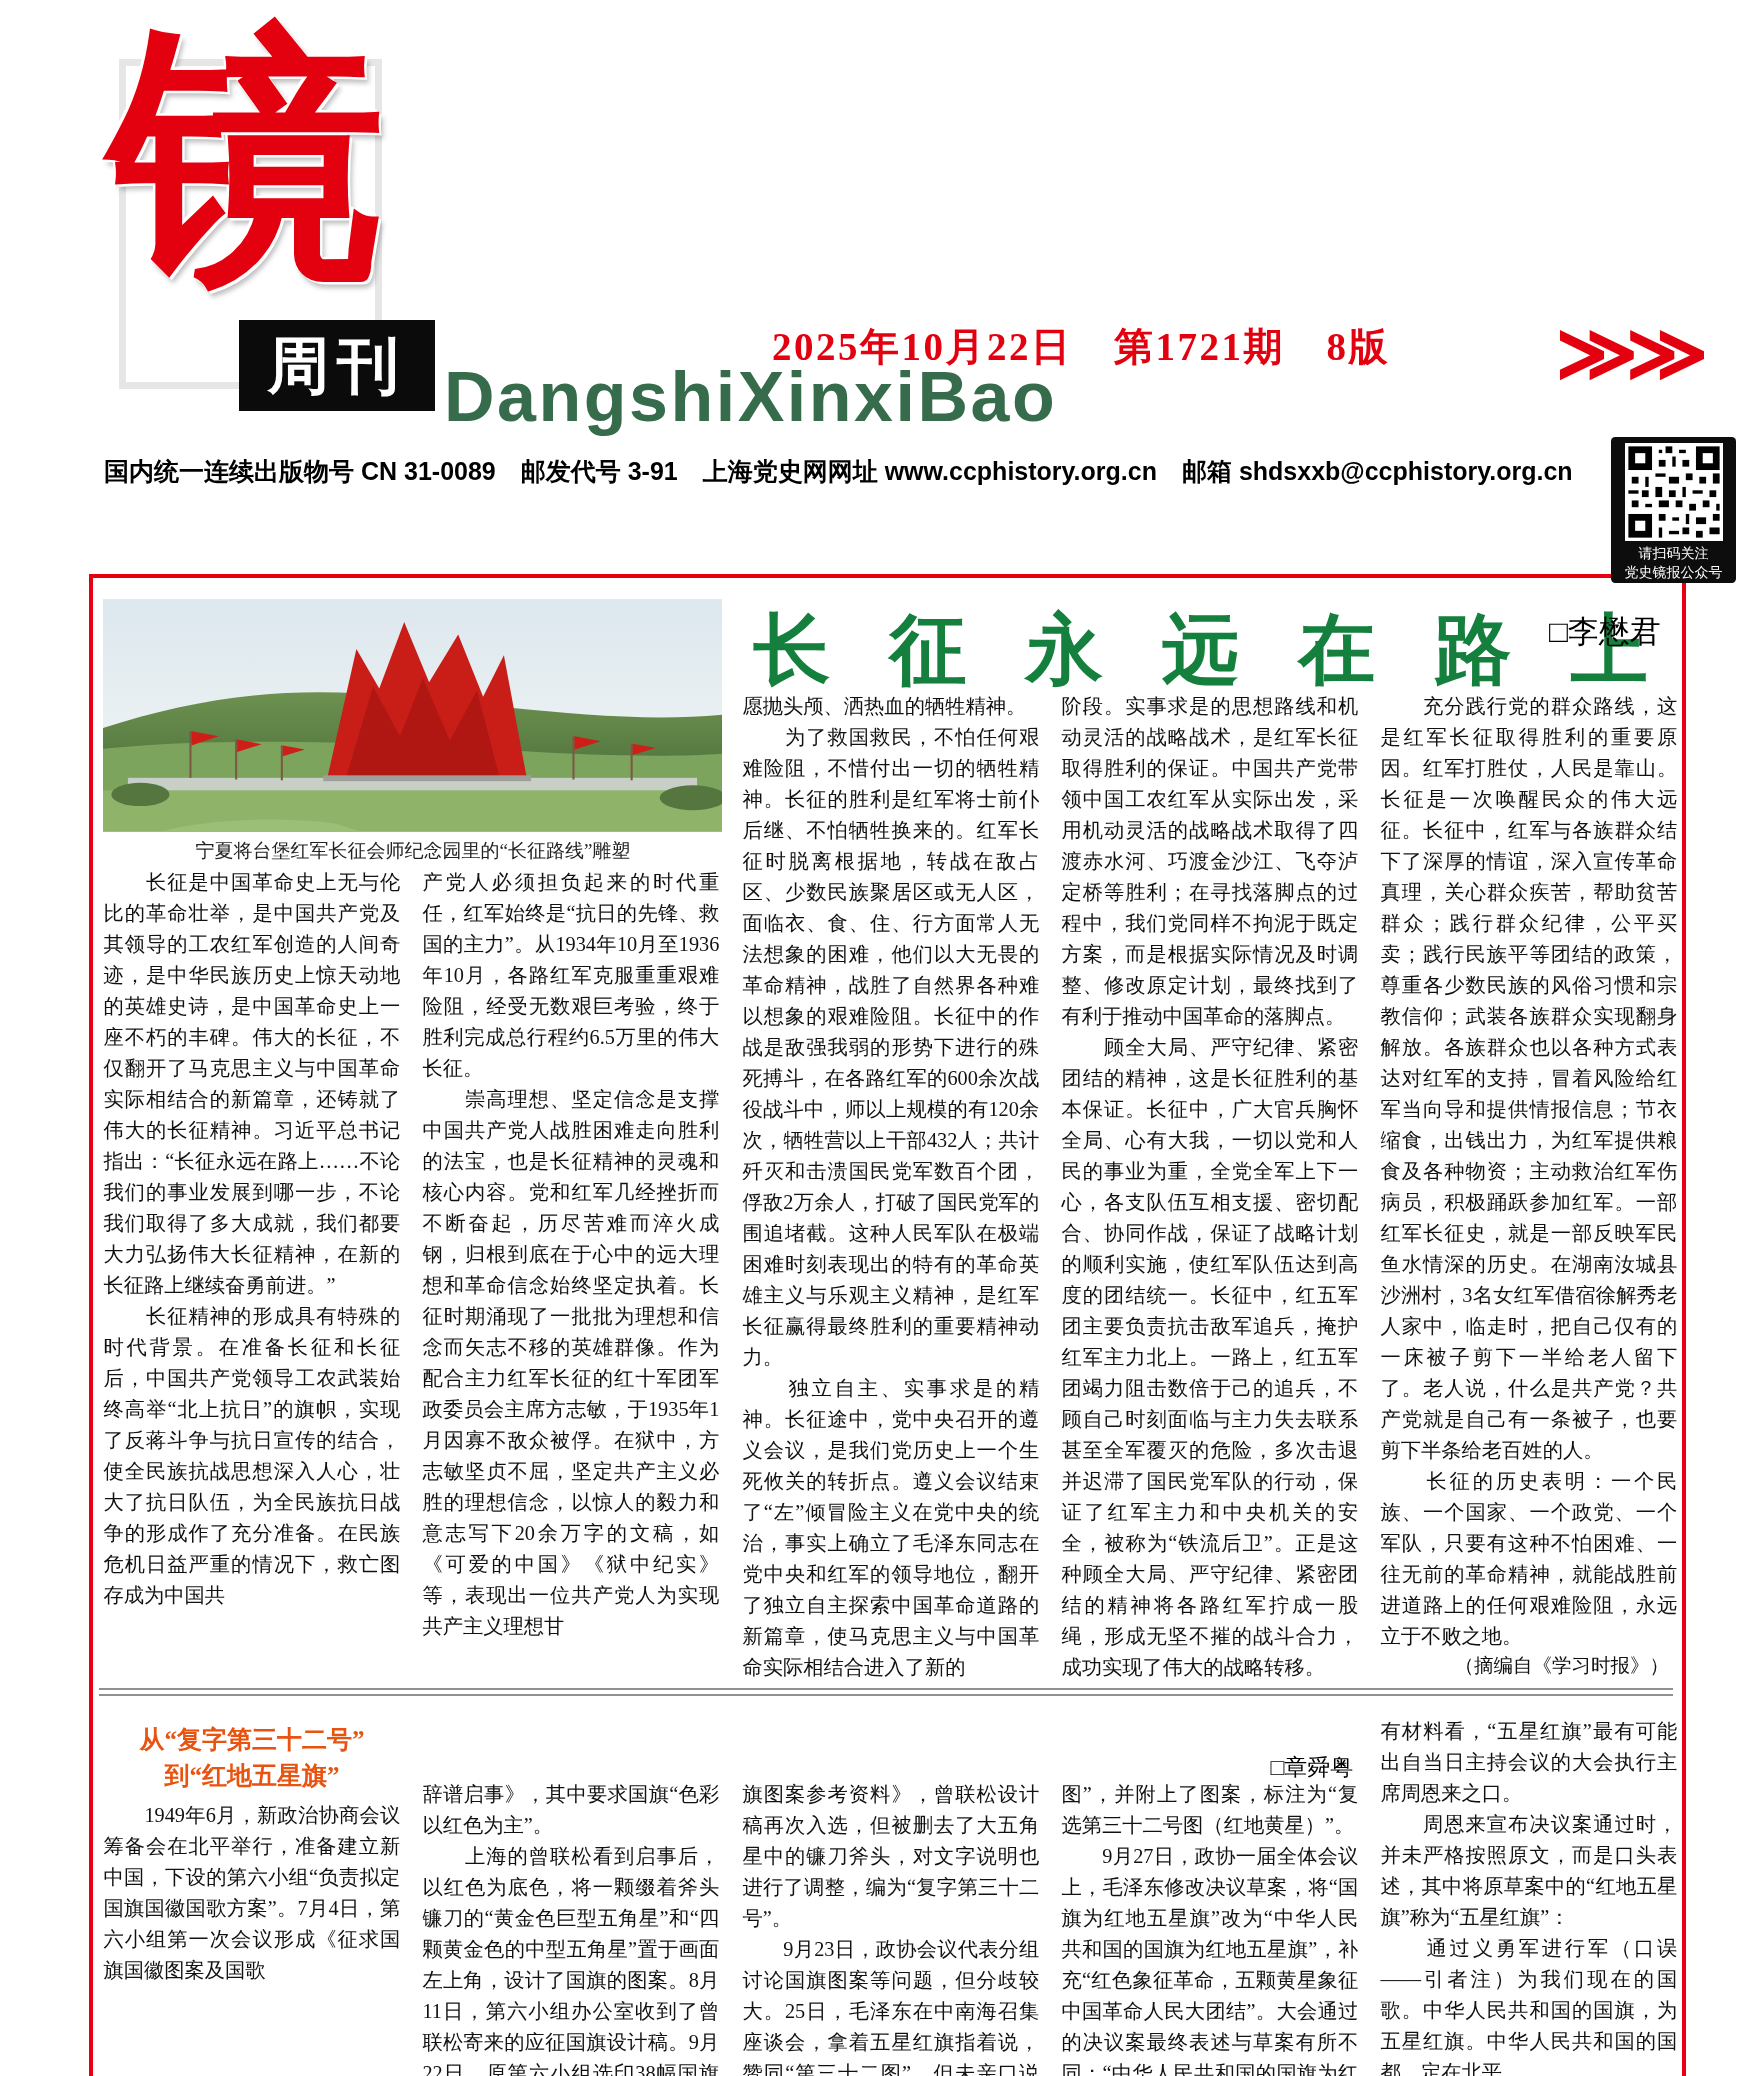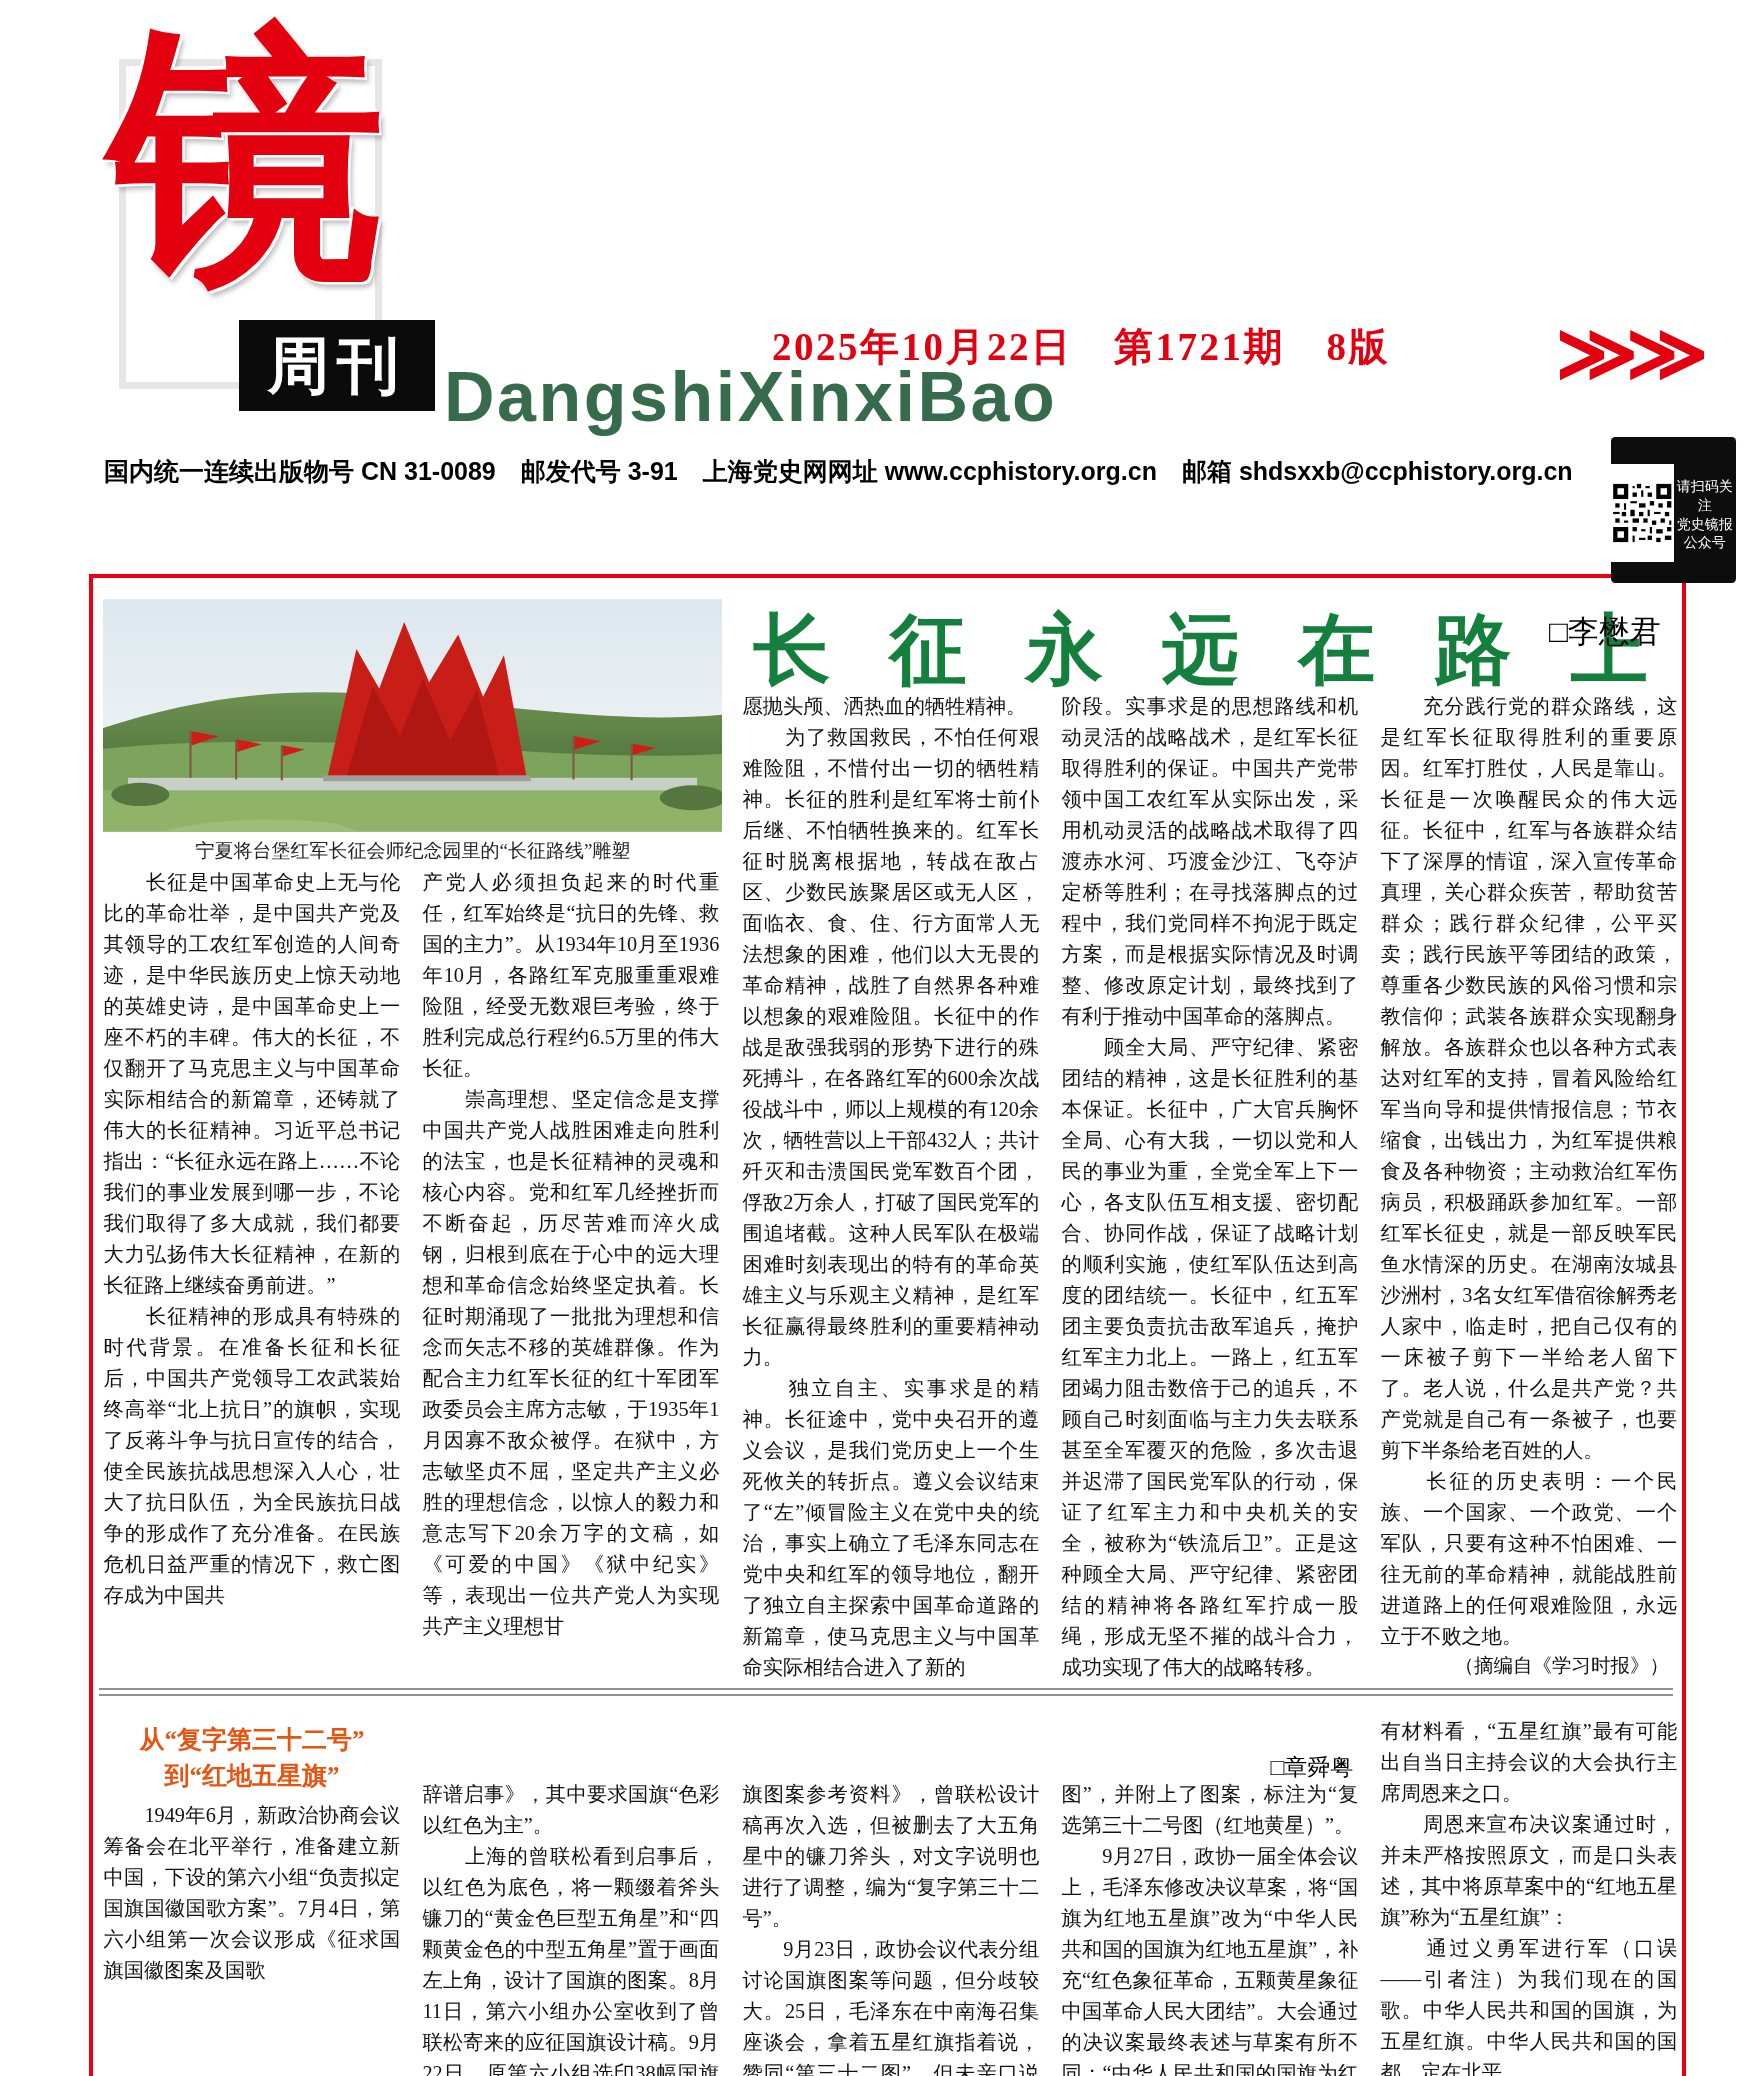--- a/index.html
+++ b/index.html
@@ -19,21 +19,21 @@
   .paper-title{position:absolute;left:469px;top:75px;width:1130px;height:233px;
     font-size:195px;line-height:1.05;font-weight:bold;color:#e3000f;letter-spacing:10.8px;white-space:nowrap;
     text-shadow:1.7px 2.5px 0 rgba(160,0,0,.18);}
   .watermark{position:absolute;left:444px;top:357px;font-size:70px;font-weight:bold;color:#14532d;
     font-family:"Liberation Sans","DejaVu Sans",sans-serif;letter-spacing:2.5px;opacity:.85;z-index:0;white-space:nowrap;}
   .date-line{position:absolute;left:772px;top:320px;z-index:2;font-size:39px;font-weight:bold;color:#e3000f;letter-spacing:2.5px;white-space:nowrap;}
   .chevrons{position:absolute;right:62px;top:307px;z-index:2;font-size:79px;font-weight:bold;color:#e3000f;letter-spacing:-12.5px;}
   .info-line{position:absolute;left:104px;top:455px;width:1478px;z-index:2;
     font-family:"Liberation Sans","DejaVu Sans",sans-serif;font-size:25px;font-weight:bold;color:#000;white-space:nowrap;}
   .qr-panel{position:absolute;left:1611px;top:437px;width:125px;height:146px;background:#0d0d0d;border-radius:4.2px;z-index:3;
-    display:flex;flex-direction:row;align-items:center;padding-top:5.8px;box-sizing:border-box;}
+    display:flex;flex-direction:column;align-items:center;padding-top:5.8px;box-sizing:border-box;}
   .qr-code{width:98px;height:98px;background:#fff;}
   .qr-caption{color:#fff;font-size:14px;line-height:1.35;text-align:center;margin-top:3.3px;
     font-family:"Liberation Sans","DejaVu Sans",sans-serif;}
   
   .frame{position:absolute;left:89px;top:574px;width:1589px;height:1729px;border:4.6px solid #e60012;background:#fff;}
   
   .art1{position:absolute;left:10.4px;top:16.6px;width:1574px;height:1088px;}
   .photo{position:absolute;left:0;top:4.2px;width:619px;height:233px;overflow:hidden;}
   .photo svg{display:block;}
   .photo-caption{position:absolute;left:0;top:243px;width:619px;text-align:center;font-size:19px;color:#222;}

